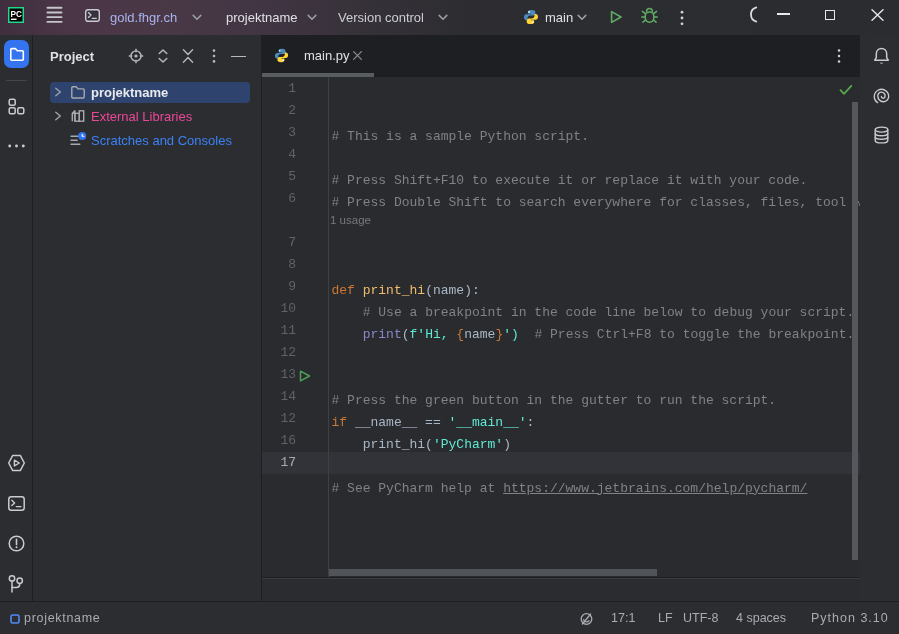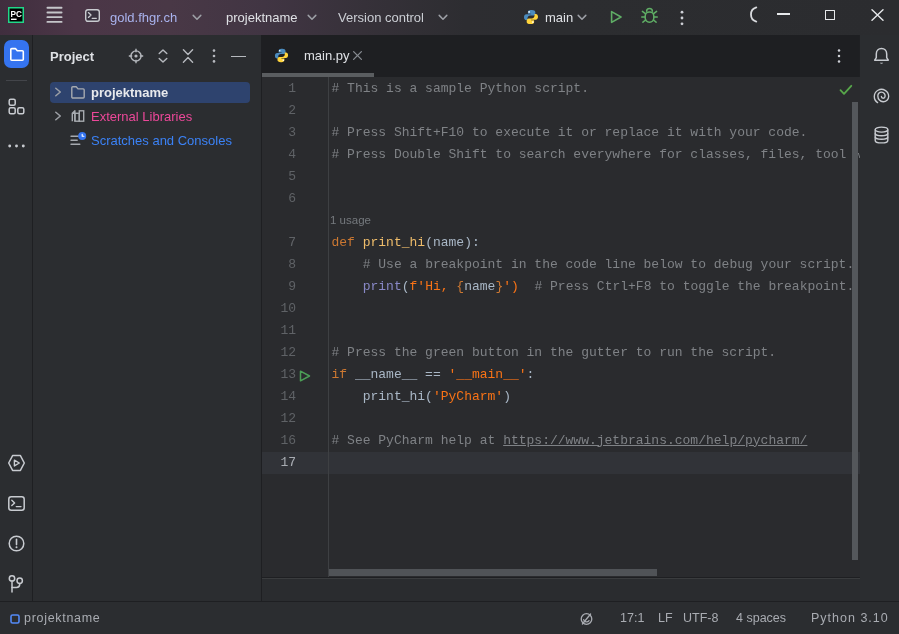--- a/index.html
+++ b/index.html
@@ -17,25 +17,25 @@
 
 #navbar { position:absolute; left:0; top:35px; width:33px; height:566px; background:#2B2D30; border-right:1px solid #1E1F22; }
 #projpanel { position:absolute; left:33px; top:35px; width:229px; height:566px; background:#2B2D30; border-right:1px solid #1E1F22; }
 #editorcol { position:absolute; left:262px; top:35px; width:598px; height:566px; background:#1E1F22; border-right:1px solid #1F2023; }
 #rightbar { position:absolute; left:861px; top:35px; width:38px; height:566px; background:#2B2D30; }
 
 #editor { position:absolute; left:0px; top:42px; width:598px; height:500px; background:#2A2B2E; overflow:hidden; }
 #editband { position:absolute; left:0px; top:543px; width:598px; height:23px; background:#2A2C2F; border-top:1px solid #3A3C3E; }
 
 
-.cl { position:absolute; left:69.5px; font-family:"Liberation Mono", monospace; font-size:13px; line-height:22px; height:22px; white-space:pre; color:#A9B7C6; }
+.cl { position:absolute; left:69.5px; font-family:"Liberation Mono", monospace; font-size:13px; line-height:22px; height:22px; white-space:pre; color:#A9B7C6;margin-top:48px; }
 .ln { position:absolute; left:0px; width:34px; text-align:right; font-family:"Liberation Mono", monospace; font-size:13px; line-height:22px; height:22px; color:#5F6266; }
 .cmt { color:#7F8286; }
 .kw  { color:#CC7832; }
-.str { color:#f97316; }
+.str { color:#5eead4; }
 .fn  { color:#EFBD6B; }
 .bi  { color:#8888C6; }
 
 
 #statusbar { position:absolute; left:0; top:601px; width:899px; height:33px; background:#2B2D30; border-top:1px solid #1E1F22; }
 .sitem { position:absolute; top:0; height:32px; line-height:32px; font-size:12.5px; color:#A9ACB2; }
 .sitem .arr { font-size:14.5px; }
 </style>
 </head>
 <body>
@@ -337,18 +337,18 @@
   </svg>
   <div class="sitem" style="left:24px;letter-spacing:0.7px;">projektname</div>
 
   <svg class="abs" style="left:579px;top:10px" width="15" height="14" viewBox="0 0 15 14">
     <g fill="none" stroke="#A9ACB2" stroke-width="1.3" stroke-linecap="round">
       <circle cx="7.5" cy="7" r="5.3"></circle>
       <path d="M11.6 2 L3.4 12"></path>
       <path d="M4.7 7.6 a2.9 2.9 0 0 0 5.3 1"></path>
     </g>
   </svg>
-  <div class="sitem" style="left:611px;margin-left:9px;">17:1</div>
+  <div class="sitem" style="left:611px;">17:1</div>
   <div class="sitem" style="left:650px;margin-left:8px;">LF</div>
   <div class="sitem" style="left:683px;">UTF-8</div>
   <div class="sitem" style="left:736px;">4 spaces</div>
   <div class="sitem" style="left:811px;letter-spacing:1px;">Python 3.10</div>
 </div>
 
 </body></html>

